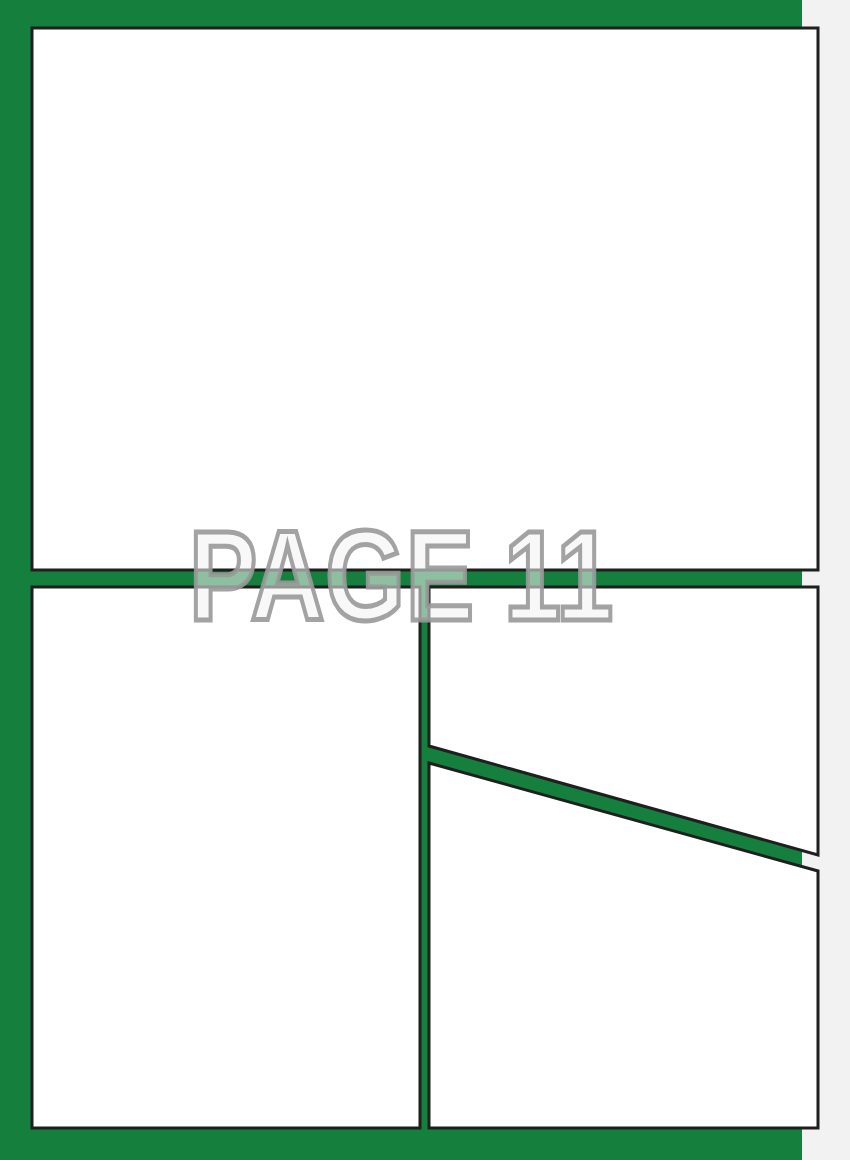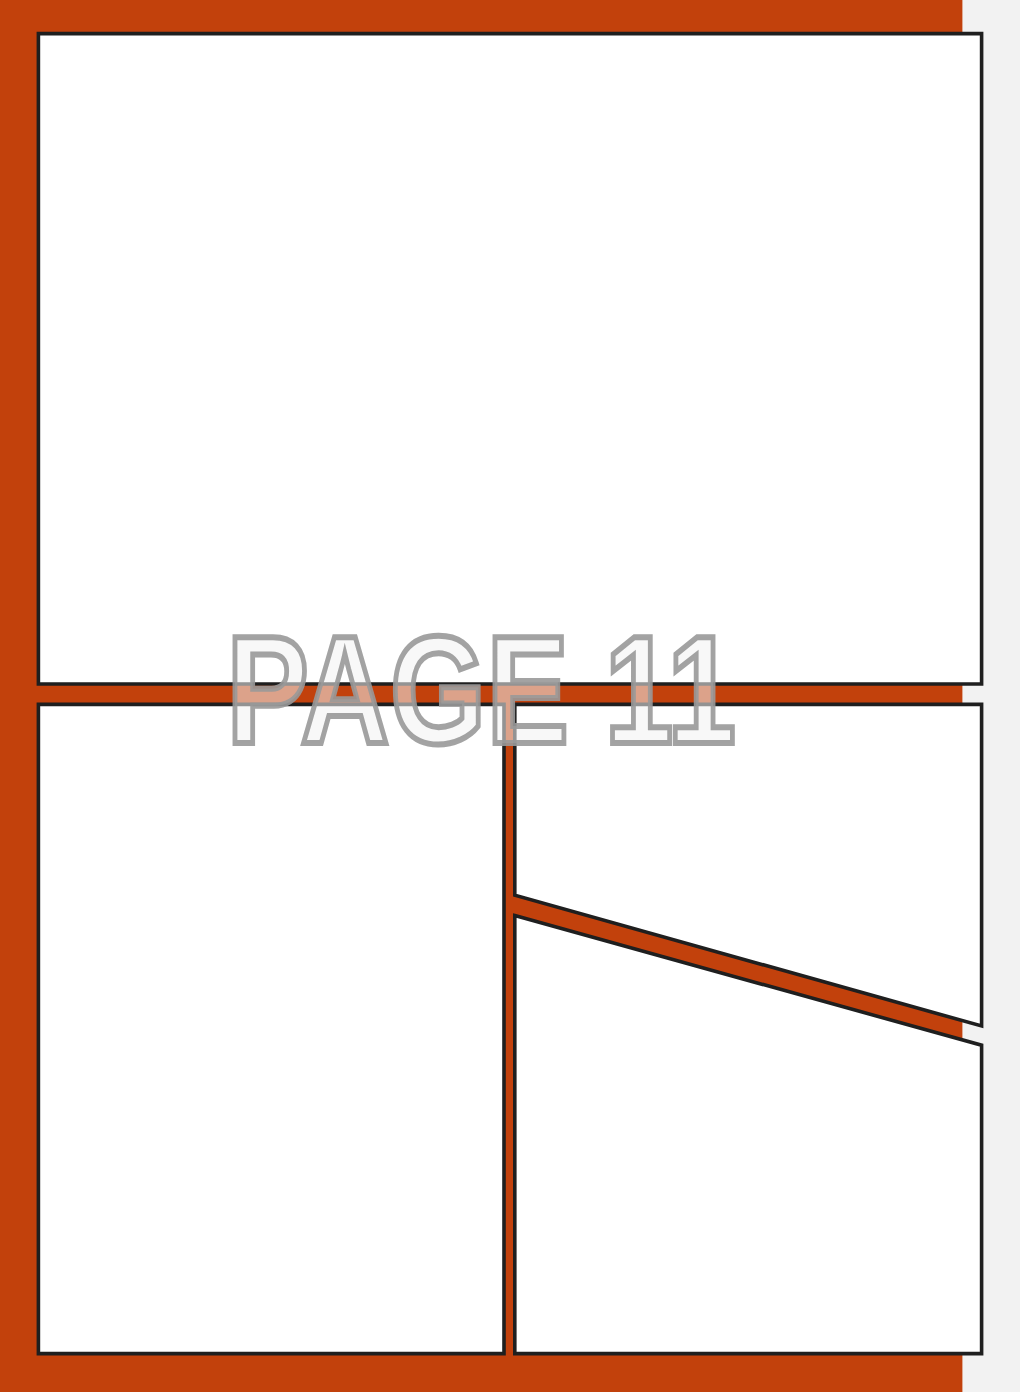--- a/index.html
+++ b/index.html
@@ -7,21 +7,21 @@
     padding: 0;
     width: 850px;
     height: 1160px;
     background: #f2f2f2;
     overflow: hidden;
   }
   .page {
     position: relative;
     width: 802px;
     height: 1160px;
-    background: #c2410c;
+    background: #15803d;
   }
   .panels {
     position: absolute;
     left: 0;
     top: 0;
     display: block;
   }
   .panel {
     fill: #ffffff;
     stroke: #1f1f1f;

